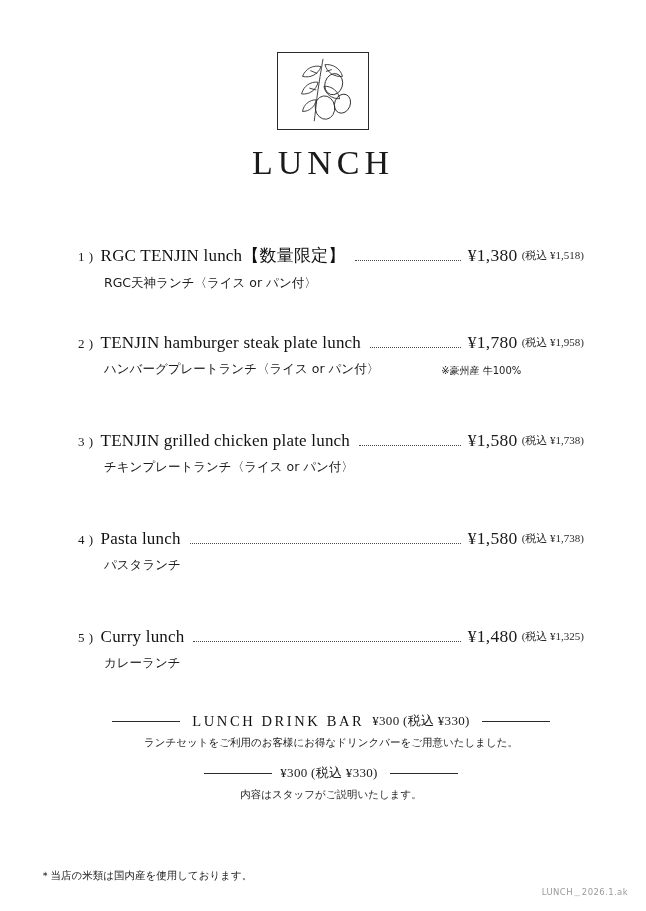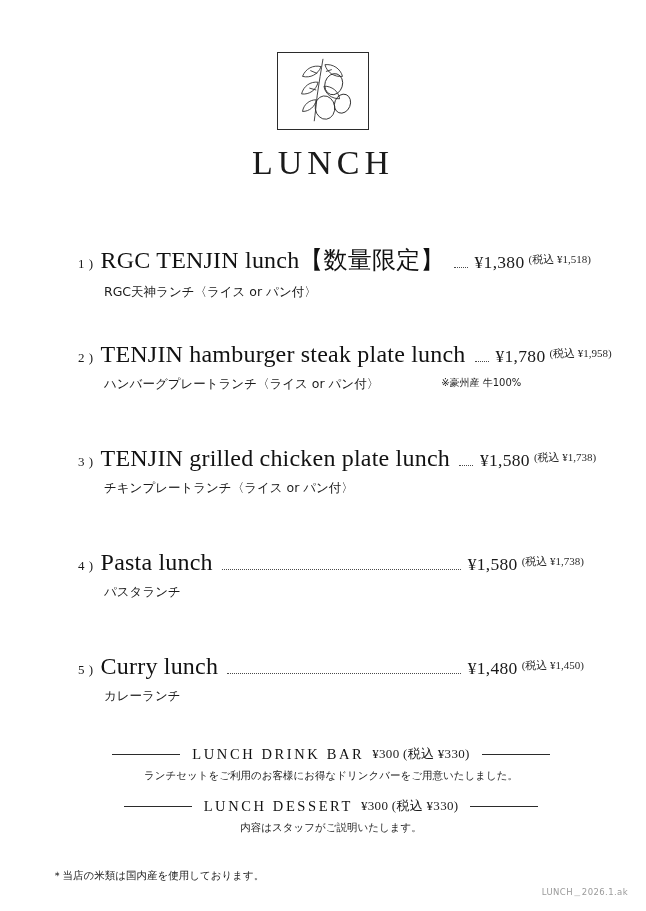--- a/index.html
+++ b/index.html
@@ -64,54 +64,54 @@
     white-space: nowrap;
   }
   .item-num {
     font-size: 13px;
     letter-spacing: 0.5px;
     margin-right: 7px;
     flex: 0 0 auto;
     color: #1a1a1a;
   }
   .item-name {
-    font-size: 24px;
+    font-size: 17px;
     letter-spacing: 0.2px;
     flex: 0 0 auto;
     color: #111;
   }
   .dots {
     flex: 1 1 auto;
     border-bottom: 1.5px dotted #4a4a4a;
     margin: 0 7px 5px 9px;
     height: 1px;
     min-width: 14px;
   }
   .price-wrap {
     flex: 0 0 auto;
     display: flex;
-    align-items: flex-start;
+    align-items: center;
   }
   .price-main {
     font-size: 17.5px;
     letter-spacing: 0.3px;
   }
   .price-tax {
     font-size: 11px;
     margin-left: 4px;
     color: #2a2a2a;
   }
   .item-sub {
     font-family: "DejaVu Sans", sans-serif;
     font-size: 12.5px;
     margin-top: 8px;
     margin-left: 26px;
     color: #1b1b1b;
     display: flex;
-    align-items: flex-start;
+    align-items: flex-end;
   }
   .item-note {
     font-family: "DejaVu Sans", sans-serif;
     font-size: 10px;
     margin-left: 62px;
     color: #1b1b1b;
     white-space: nowrap;
   }
 
   
@@ -155,21 +155,21 @@
   .extra-desc {
     font-family: "DejaVu Sans", sans-serif;
     font-size: 10.5px;
     margin-top: 6px;
     color: #1b1b1b;
   }
 
   
   .footnote {
     position: absolute;
-    left: 52px;
+    left: 40px;
     bottom: 28px;
     font-family: "DejaVu Sans", sans-serif;
     font-size: 10.5px;
     color: #1b1b1b;
   }
   .doc-code {
     position: absolute;
     right: 18px;
     bottom: 12px;
     font-family: "DejaVu Sans", sans-serif;
@@ -277,21 +277,21 @@
       </div>
     </div>
 
     <div class="item">
       <div class="item-main">
         <span class="item-num">5 )</span>
         <span class="item-name">Curry lunch</span>
         <span class="dots"></span>
         <span class="price-wrap">
           <span class="price-main">¥1,480</span>
-          <span class="price-tax">(税込 ¥1,450)</span>
+          <span class="price-tax">(税込 ¥1,325)</span>
         </span>
       </div>
       <div class="item-sub">
         <span>カレーランチ</span>
         <span class="item-note"></span>
       </div>
     </div>
 
   </div>
 
@@ -306,21 +306,20 @@
           <span class="tax">(税込 ¥330)</span>
         </span>
         <span class="rule"></span>
       </div>
       <div class="extra-desc">ランチセットをご利用のお客様にお得なドリンクバーをご用意いたしました。</div>
     </div>
 
     <div class="extra-block">
       <div class="extra-head">
         <span class="rule"></span>
-        <span class="extra-title">Lunch Dessert</span>
         <span class="extra-price">
           <span>¥300</span>
           <span class="tax">(税込 ¥330)</span>
         </span>
         <span class="rule"></span>
       </div>
       <div class="extra-desc">内容はスタッフがご説明いたします。</div>
     </div>
 
   </div>

